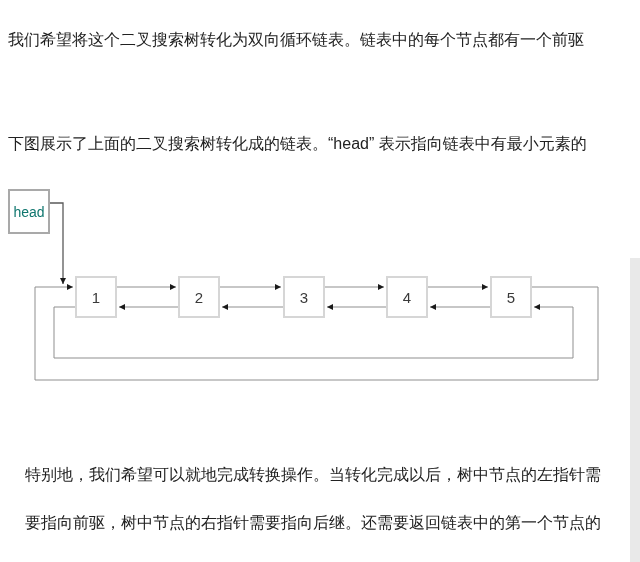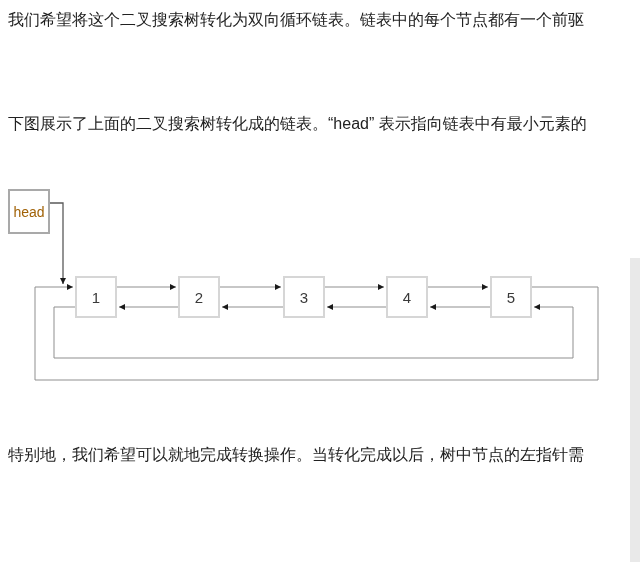--- a/index.html
+++ b/index.html
@@ -2,33 +2,33 @@
 <html><head>
 <meta charset="utf-8">
 <style>
   html,body { margin:0; padding:0; }
   body {
     width:640px; height:562px; background:#ffffff; position:relative;
     overflow:hidden; font-family:"Liberation Sans", sans-serif;
   }
   .para { position:absolute; left:8px; width:610px; color:#212121;
           font-size:16px; line-height:28px; }
-  .para .line { white-space:nowrap; }
+  .para .line { white-space:nowrap;margin-top:20px; }
   #p1 { top:6px; }
   #p2 { top:110px; }
-  #p3 { top:441px; }
+  #p3 { top:441px;text-align:center; }
 
   .diagram { position:absolute; top:185px; left:0; width:640px; height:205px; }
   svg.wires { position:absolute; top:0; left:0; }
 
   .headbox {
     position:absolute; left:8px; top:4px; width:42px; height:45px;
     box-sizing:border-box; border:2px solid #a9a9a9; background:#ffffff;
     display:flex; align-items:center; justify-content:center;
-    font-size:14px; color:#a16207;
+    font-size:14px; color:#0f766e;
   }
   .nodebox {
     position:absolute; top:91px; width:42px; height:42px;
     box-sizing:border-box; border:2px solid #d6d6d6; background:#ffffff;
     display:flex; align-items:center; justify-content:center;
     font-size:15px; color:#3a3a3a;
   }
   .n1 { left:75px; }  .n2 { left:178px; } .n3 { left:283px; }
   .n4 { left:386px; } .n5 { left:490px; }
 
@@ -89,15 +89,16 @@
   <div class="nodebox n4">
     <span>4</span>
   </div>
   <div class="nodebox n5">
     <span>5</span>
   </div>
 </div>
 
 <div class="para" id="p3">
   <div class="line">特别地，我们希望可以就地完成转换操作。当转化完成以后，树中节点的左指针需</div>
+  <div class="line">要指向前驱，树中节点的右指针需要指向后继。还需要返回链表中的第一个节点的</div>
 </div>
 
 <div class="scroll-thumb"></div>
 
 </body></html>

